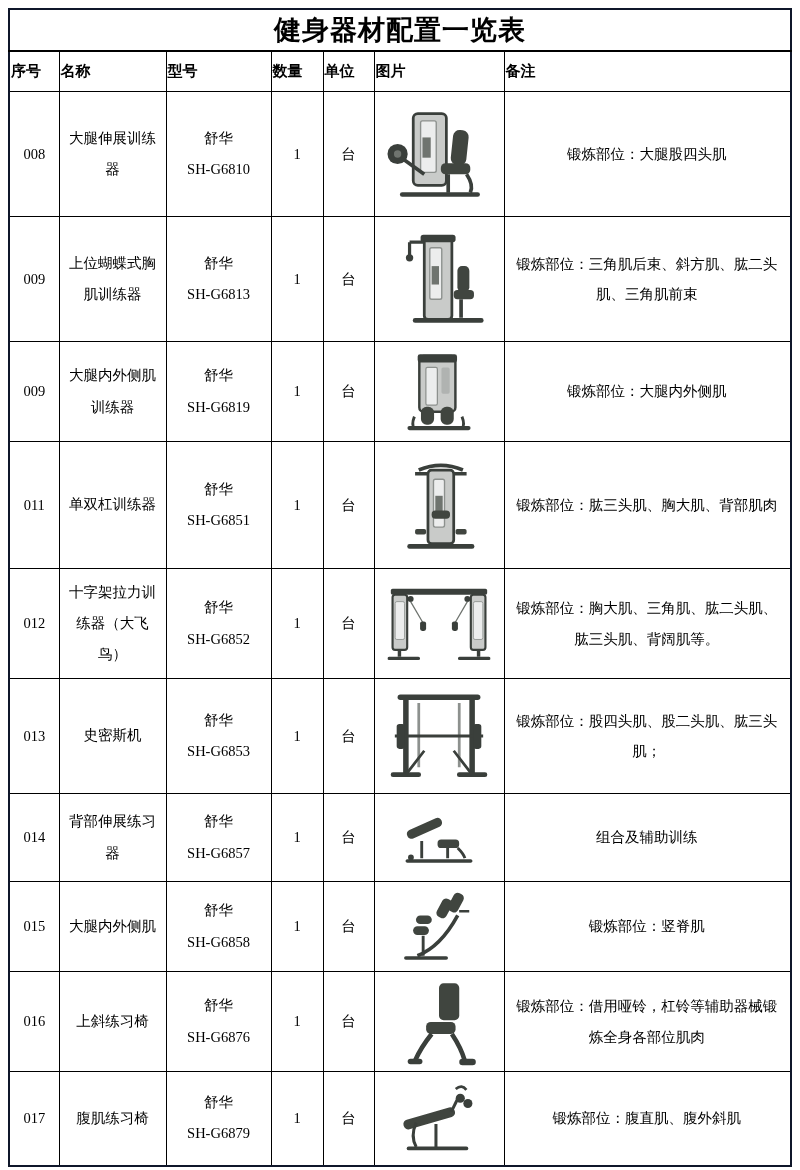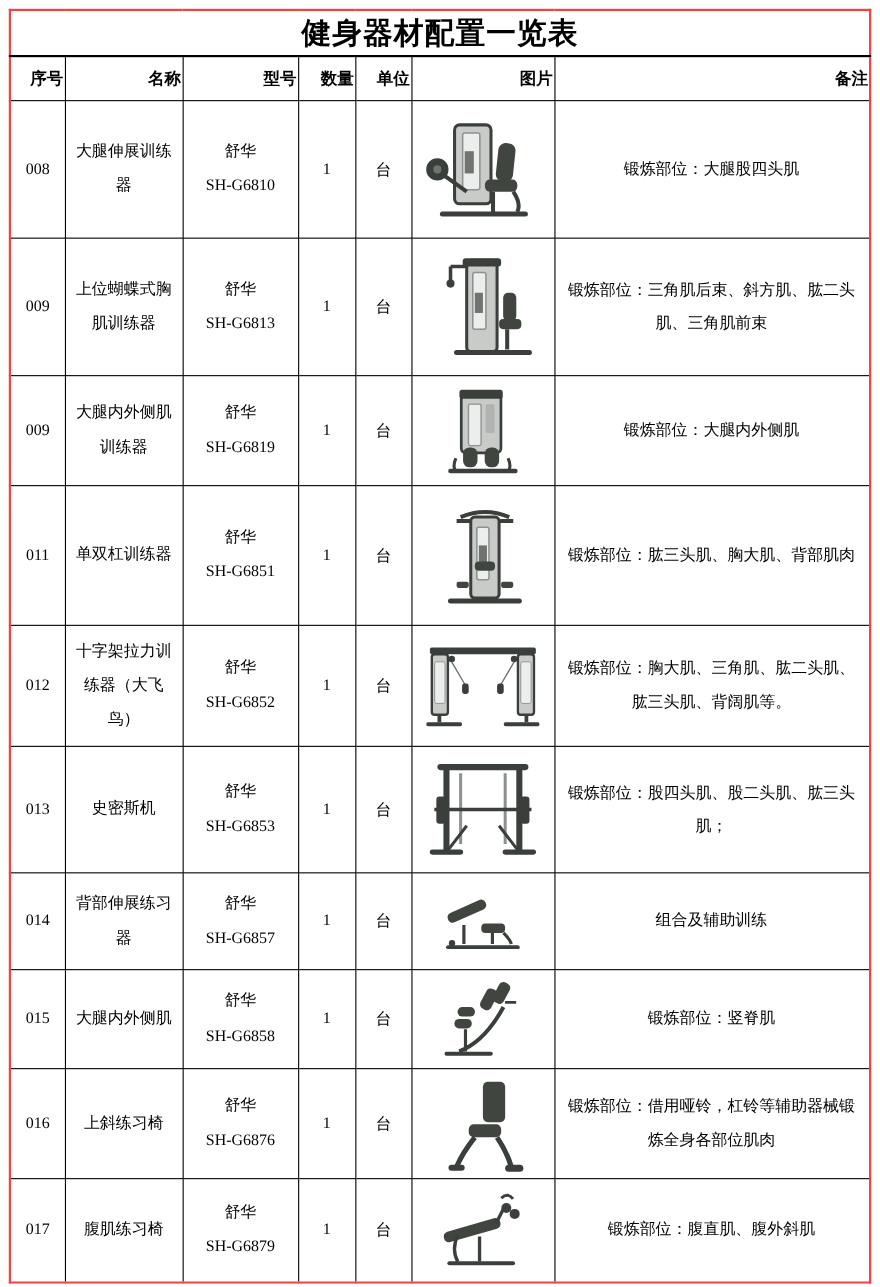--- a/index.html
+++ b/index.html
@@ -7,33 +7,33 @@
     width:800px;
     font-family:"Liberation Serif","DejaVu Serif",serif;
     color:#000;
     -webkit-font-smoothing:antialiased;
   }
   .sheet{width:784px;margin:8px auto 0 auto;}
   table{
     border-collapse:collapse;
     width:100%;
     table-layout:fixed;
-    border:2px solid #ef4444;
+    border:2px solid #0f172a;
   }
   th,td{border:1px solid #000;vertical-align:middle;overflow:hidden;}
   .title-cell{
     height:38px;
     font-size:27px;
     font-weight:bold;
     text-align:center;
     letter-spacing:1px;
     border-bottom:2px solid #000;
   }
   thead th{font-weight:bold;}
-  .hdr th{height:37px;font-size:15px;text-align:right;margin-top:33px;}
+  .hdr th{height:37px;font-size:15px;text-align:left;margin-top:33px;}
   tbody td{font-size:14.5px;text-align:center;}
   td.name{line-height:2.15;padding:0 9px;}
   td.model{line-height:2.15;margin-left:40px;}
   td.model .brand,td.model .modelno{display:block;}
   td.remark{
     text-align:center;
     padding:6px 12px 6px 11px;
     line-height:2.1;
   }
   td.pic{padding:2px 0;}

